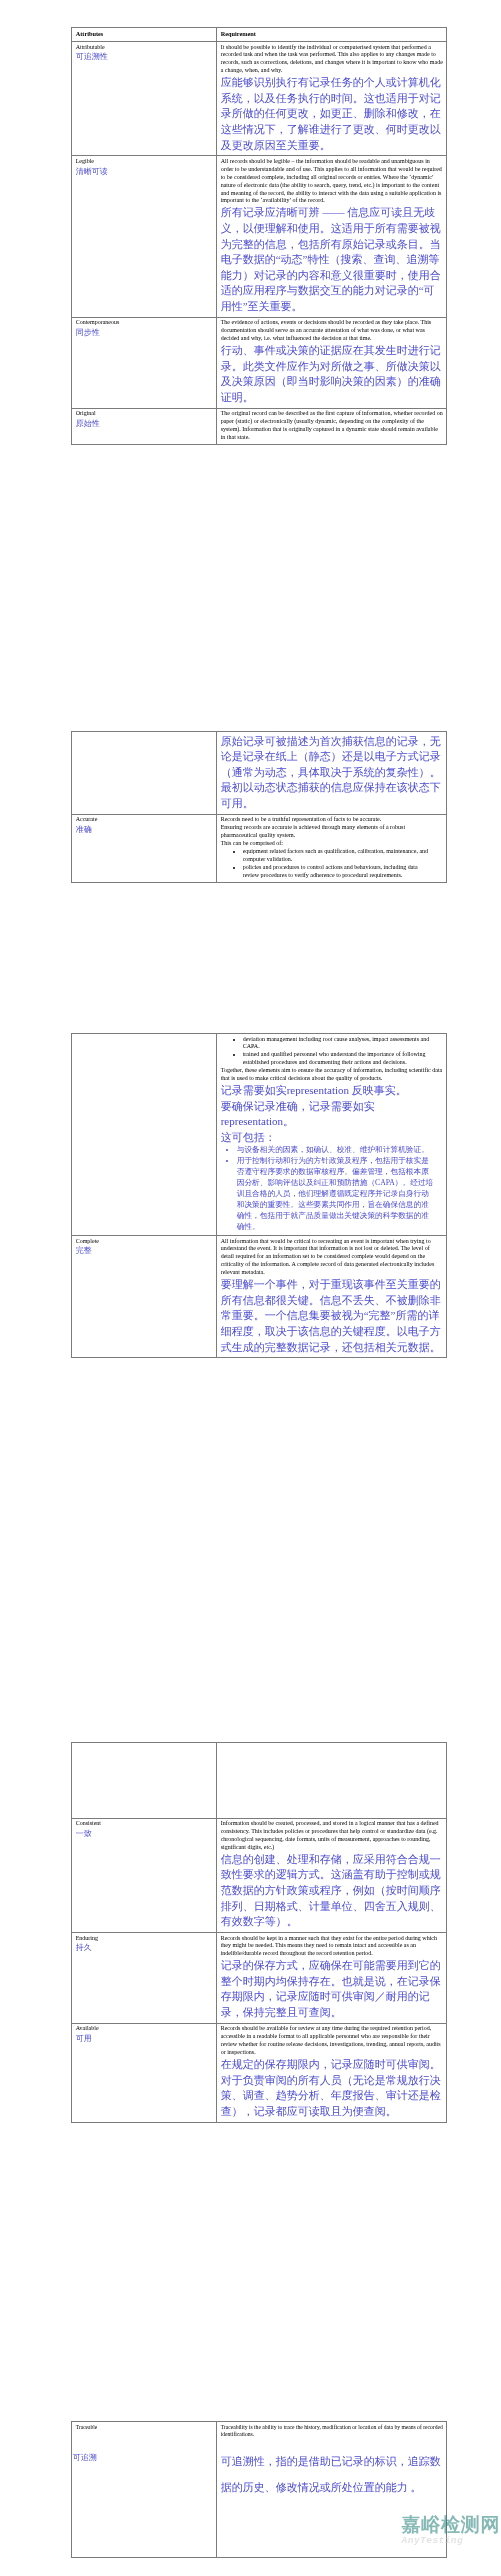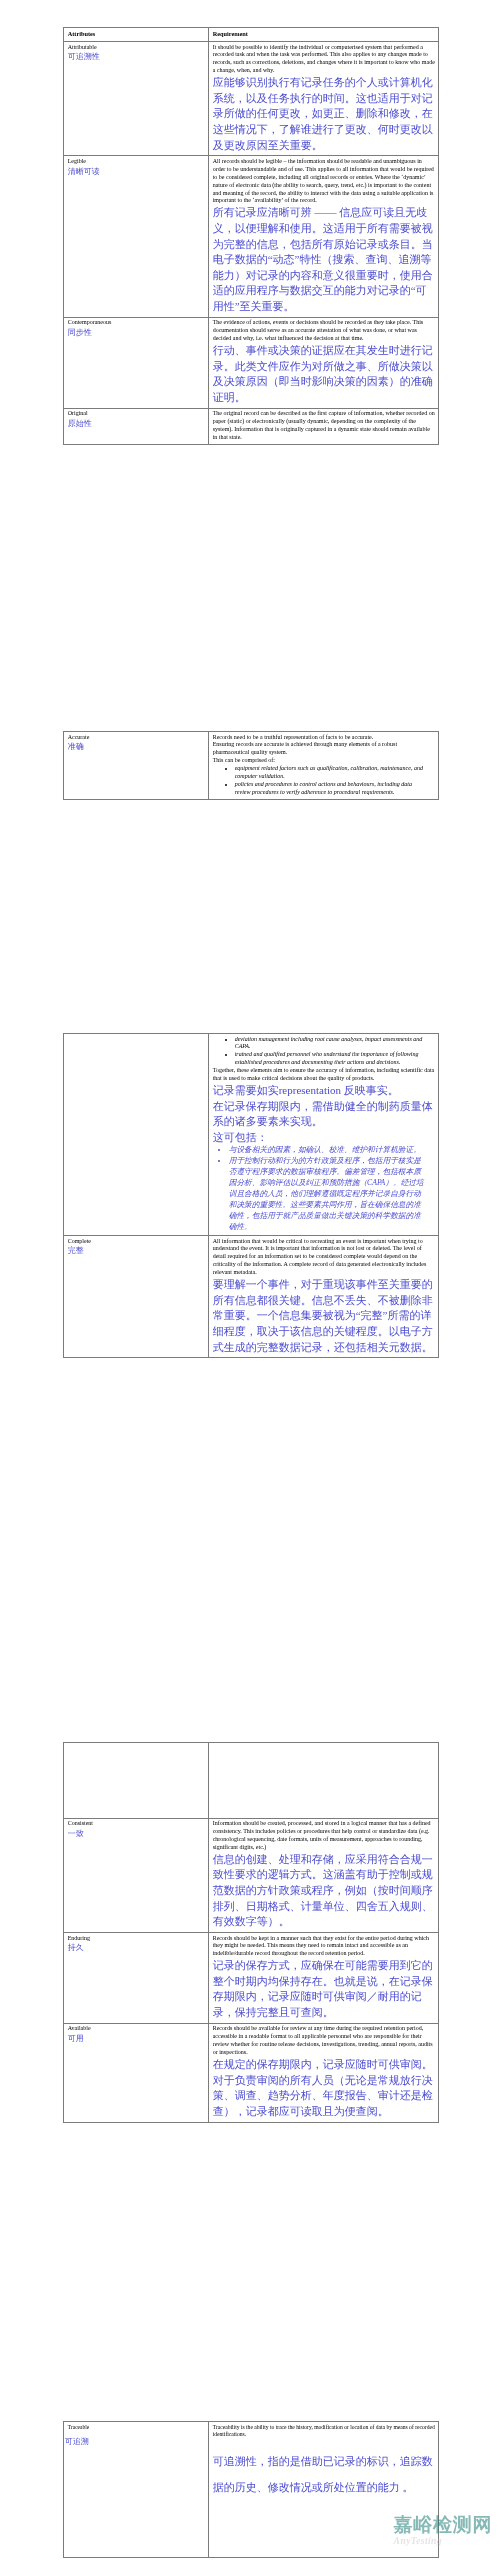--- a/index.html
+++ b/index.html
@@ -1,21 +1,21 @@
 <!DOCTYPE html>
 <html style="font-size:11.8px"><head>
 <meta charset="utf-8">
 <style>
   html,body{margin:0;padding:0;background:#ffffff;}
   body{
     width:502px; height:2576px; position:relative;
     font-family:"Liberation Serif","DejaVu Serif",serif;
     color:#000;
   }
-  .page{position:absolute; left:0; width:487px;}
+  .page{position:absolute; left:8px; width:487px;}
   table.tbl{
     border-collapse:collapse;
     width:375px;
     margin:0 0 0 63px;
     table-layout:fixed;
     border:0.7px solid #7b7b7b;
   }
   table.tbl td, table.tbl th{
     border:0.7px solid #7b7b7b;
     vertical-align:top;
@@ -25,35 +25,35 @@
     text-align:left;
   }
   table.tbl col.c1{width:145px;}
   table.tbl col.c2{width:230px;}
   table.tbl th{font-weight:bold; font-size:6.3px; padding-top:2.2px; padding-bottom:3px;}
   .en{color:#000;}
   .attr-en{display:block; color:#000; font-size:6px;}
   .attr-zh{display:block; color:#4a4ad0; font-size:8px; line-height:1.3; margin-top:0.7px;}
   .cell-en{display:block; color:#000;}
   .cell-zh{display:block; color:#4a4ad0; font-size:11px; line-height:1.42; margin-top:0px; letter-spacing:0px;}
-  ul.b{margin:0 9px 0 0; padding-left:22px; list-style:disc;font-style:italic;}
+  ul.b{margin:0 9px 0 0; padding-left:22px; list-style:disc;}
   ul.b li{margin:0 0 0 0; padding:0;}
   ul.b.zhb{padding-left:16px;}
   ul.b.zhb li{color:#4a4ad0; font-size:7.7px; line-height:1.42;}
   .wm{
     position:absolute; right:4.4px; bottom:1.5px; width:89px; height:41px;
     pointer-events:none; opacity:.5;
   }
   .wm .cn{
     font-family:"DejaVu Sans","Liberation Sans",sans-serif;
     font-weight:bold; font-size:19px; color:#0f766e; letter-spacing:0.7px;
     line-height:1; white-space:nowrap;
   }
   .wm .en{
-    font-family:Liberation Serif, serif; font-style:italic; font-weight:bold;
+    font-family:Liberation Mono, monospace; font-style:italic; font-weight:bold;
     font-size:9.6px; color:#c9c9c9; letter-spacing:0.4px; margin-top:0.7px; white-space:nowrap;
   }
 </style>
 </head>
 <body>
 
 <div class="page" style="top:26.6px;">
   <table class="tbl">
     <colgroup>
         <col class="c1">
@@ -111,20 +111,26 @@
   </table>
 </div>
 
 <div class="page" style="top:731px;">
   <table class="tbl">
     <colgroup>
         <col class="c1">
         <col class="c2">
       </colgroup>
     <tbody>
+      <tr>
+        <td>&nbsp;</td>
+        <td>
+          <span class="cell-zh">原始记录可被描述为首次捕获信息的记录，无论是记录在纸上（静态）还是以电子方式记录（通常为动态，具体取决于系统的复杂性）。最初以动态状态捕获的信息应保持在该状态下可用。</span>
+        </td>
+      </tr>
 
       <tr>
         <td>
           <span class="attr-en">Accurate</span>
           <span class="attr-zh">准确</span>
         </td>
         <td>
           <span class="cell-en">Records need to be a truthful representation of facts to be accurate.</span>
           <span class="cell-en">Ensuring records are accurate is achieved through many elements of a robust pharmaceutical quality system.</span>
           <span class="cell-en">This can be comprised of:</span>
@@ -147,21 +153,21 @@
     <tbody>
       <tr>
         <td>&nbsp;</td>
         <td>
           <ul class="b">
             <li>deviation management including root cause analyses, impact assessments and CAPA.</li>
             <li>trained and qualified personnel who understand the importance of following established procedures and documenting their actions and decisions.</li>
           </ul>
           <span class="cell-en">Together, these elements aim to ensure the accuracy of information, including scientific data that is used to make critical decisions about the quality of products.</span>
           <span class="cell-zh">记录需要如实representation 反映事实。</span>
-          <span class="cell-zh">在记录保存期限内，需借助健全的制药质量体系的诸多要素来实现。</span>
+          <span class="cell-zh">要确保记录准确，记录需要如实representation。</span>
           <span class="cell-zh">这可包括：</span>
           <ul class="b zhb">
             <li>与设备相关的因素，如确认、校准、维护和计算机验证。</li>
             <li>用于控制行动和行为的方针政策及程序，包括用于核实是否遵守程序要求的数据审核程序。偏差管理，包括根本原因分析、影响评估以及纠正和预防措施（CAPA）。经过培训且合格的人员，他们理解遵循既定程序并记录自身行动和决策的重要性。这些要素共同作用，旨在确保信息的准确性，包括用于就产品质量做出关键决策的科学数据的准确性。</li>
           </ul>
         </td>
       </tr>
 
       <tr>
         <td>
@@ -230,21 +236,21 @@
 <div class="page" style="top:2421px;">
   <table class="tbl">
     <colgroup>
         <col class="c1">
         <col class="c2">
       </colgroup>
     <tbody>
       <tr>
         <td style="height:131px;">
           <span class="attr-en" style="font-size:5.5px;">Traceable</span>
-          <span class="attr-zh" style="margin-top:6px; margin-left:-3px;">可追溯</span>
+          <span class="attr-zh" style="margin-top:22px; margin-left:-3px;">可追溯</span>
         </td>
         <td>
           <span class="cell-en" style="font-size:5.6px; line-height:1.42;">Traceability is the ability to trace the history, modification or location of data by means of recorded identifications.</span>
           <span class="cell-zh" style="line-height:2.3; margin-top:10px;">可追溯性，指的是借助已记录的标识，追踪数据的历史、修改情况或所处位置的能力 。</span>
         </td>
       </tr>
     </tbody>
   </table>
   <div class="wm">
     <div class="cn">嘉峪检测网</div>

